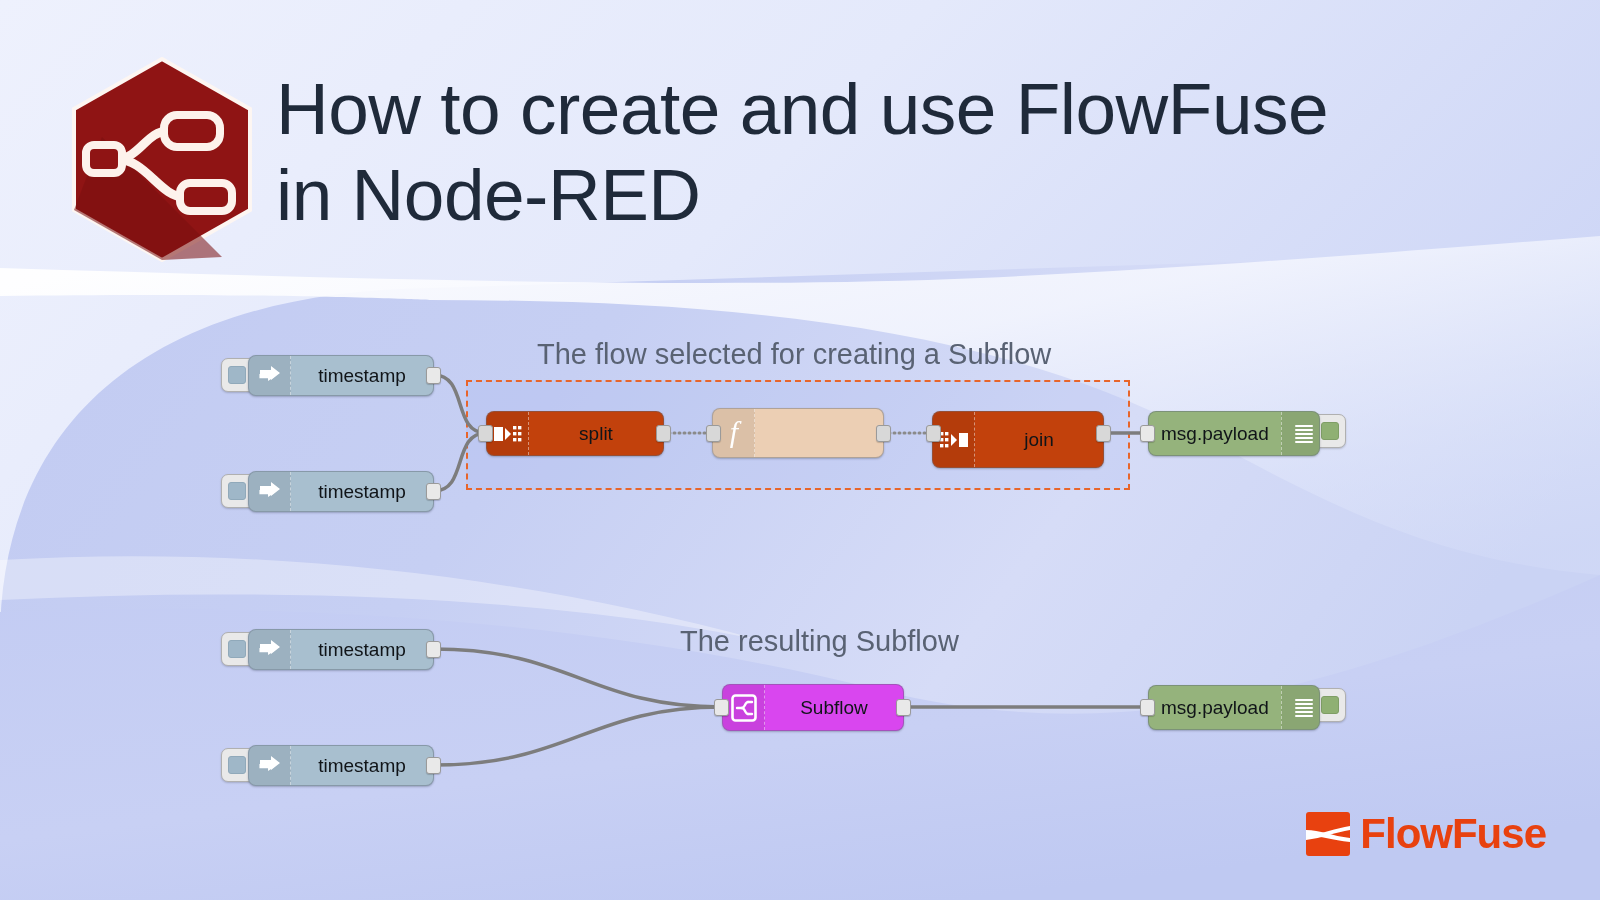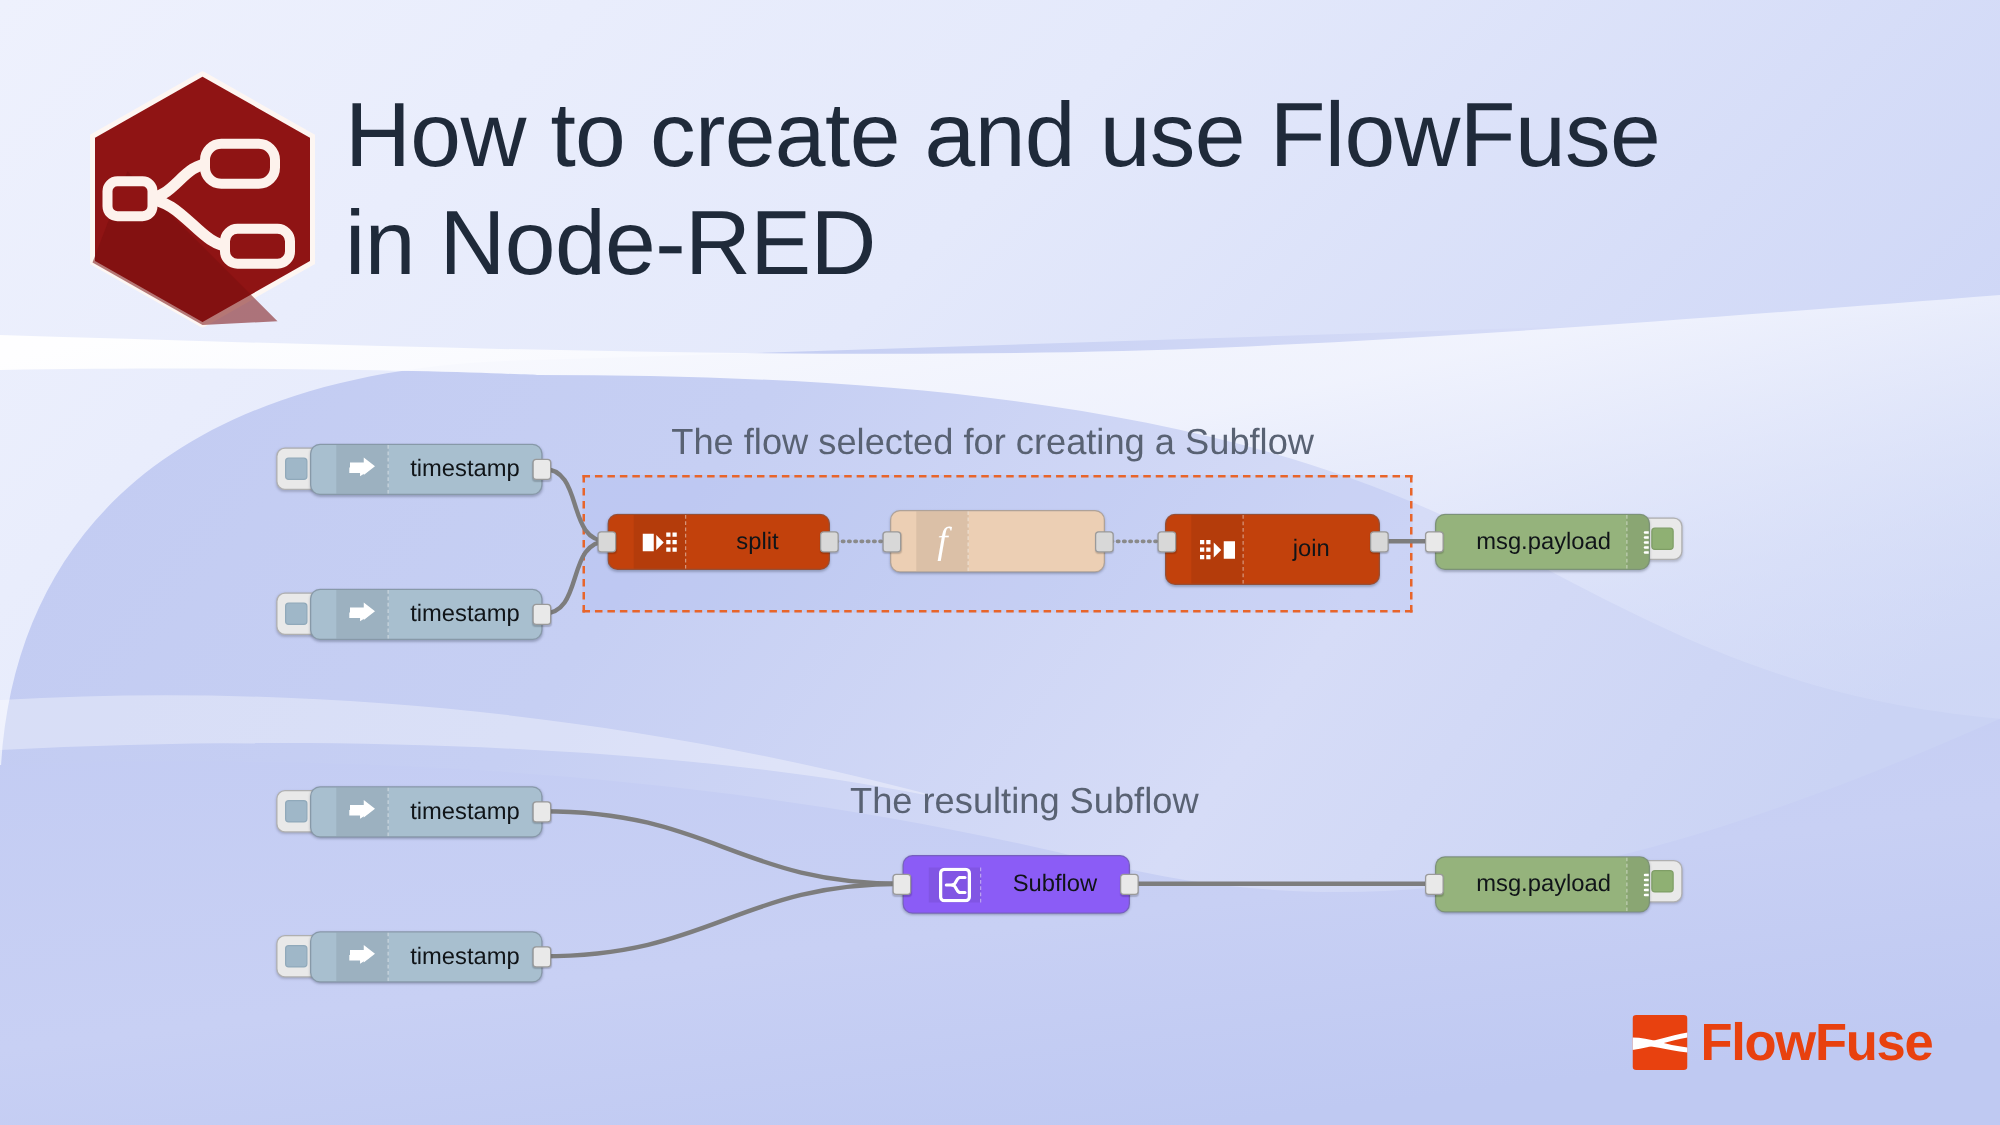--- a/index.html
+++ b/index.html
@@ -40,21 +40,21 @@
   #caption-2 { left:680px; top:625px;text-align:right; }
 
   
   .node {
     position:absolute; z-index:6;
     display:flex; align-items:stretch;
     border-radius:8px;
     border:1px solid rgba(90,100,115,.42);
     box-shadow:0 1px 2px rgba(40,50,70,.30);
     overflow:hidden;
-    font-size:19px; color:#101418;padding-left:20px;
+    font-size:19px; color:#101418;
   }
   .node .ic {
     width:42px; flex:0 0 42px;
     display:flex; align-items:center; justify-content:center;
     border-right:1px dashed rgba(255,255,255,.45);
     background:rgba(0,0,0,.07);
   }
   .node .lbl {
     flex:1 1 auto; display:flex; align-items:center; justify-content:center;
     padding:0 12px; white-space:nowrap;
@@ -64,21 +64,21 @@
     display:flex; align-items:center; justify-content:center;
     border-left:1px dashed rgba(255,255,255,.45);
     background:rgba(0,0,0,.07);
   }
 
   .n-inject   { background:#a8bfcf; }
   .n-split,
   .n-join     { background:#c2410c; }
   .n-function { background:#eccfb4; }
   .n-debug    { background:#95b37c; }
-  .n-subflow  { background:#8b5cf6;align-items:center; }
+  .n-subflow  { background:#d946ef; }
 
   
   .port {
     position:absolute; z-index:7;
     width:15px; height:17px; border-radius:3px;
     background:#e9e9e9;
     border:1px solid #9a9a9a;
     box-shadow:0 1px 1px rgba(0,0,0,.18);
   }
   .port.dotted { background:#d8d8d8; }

